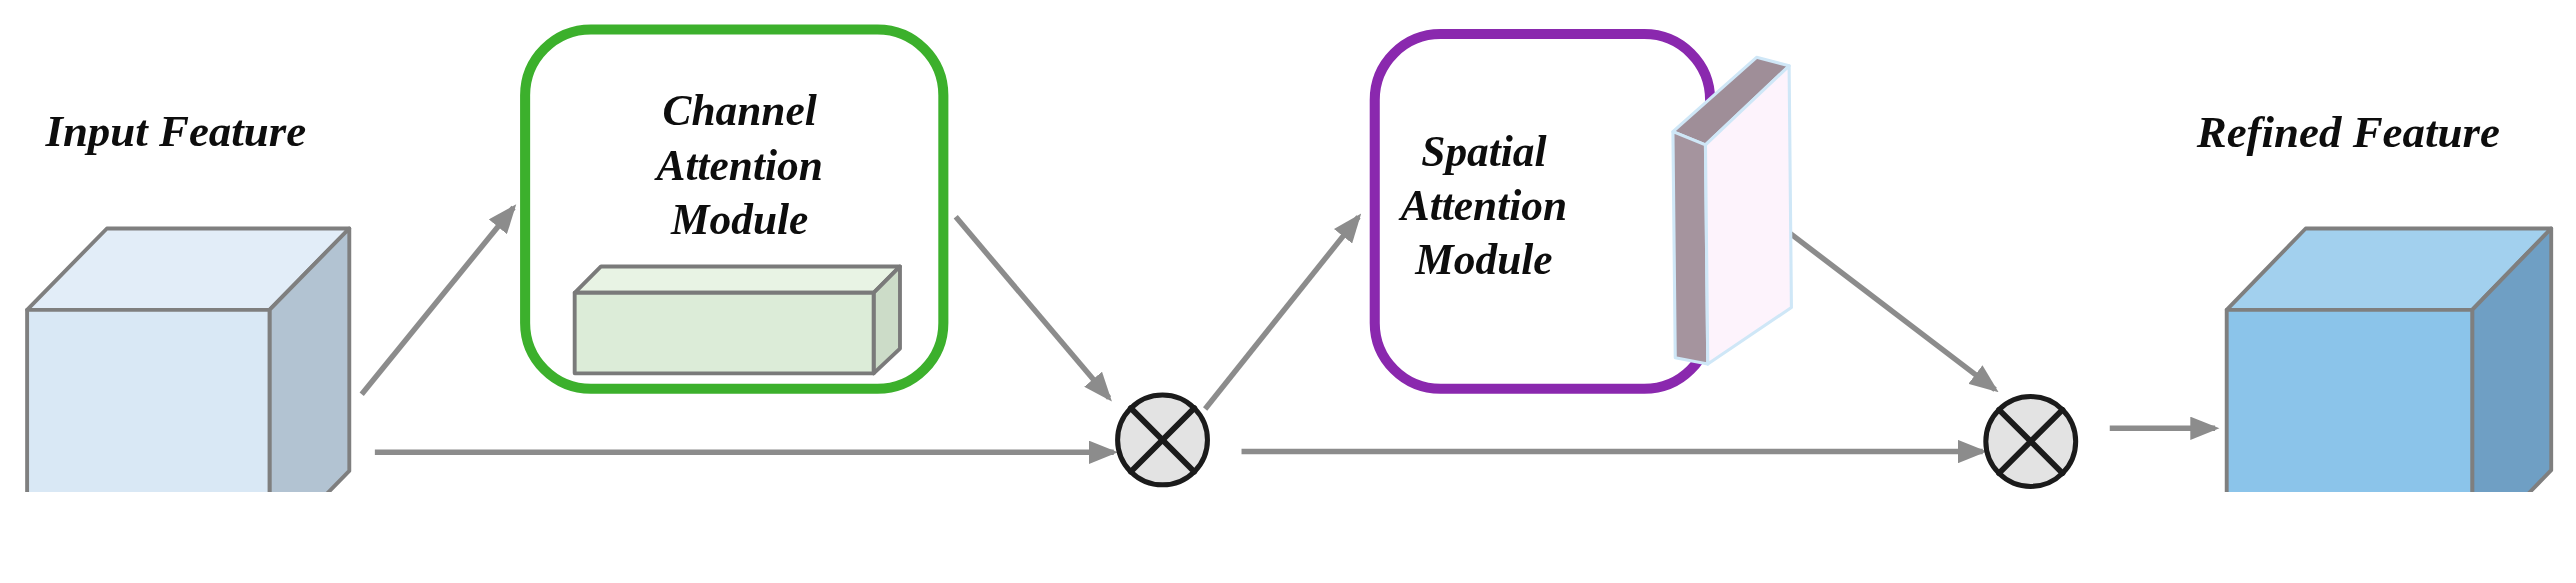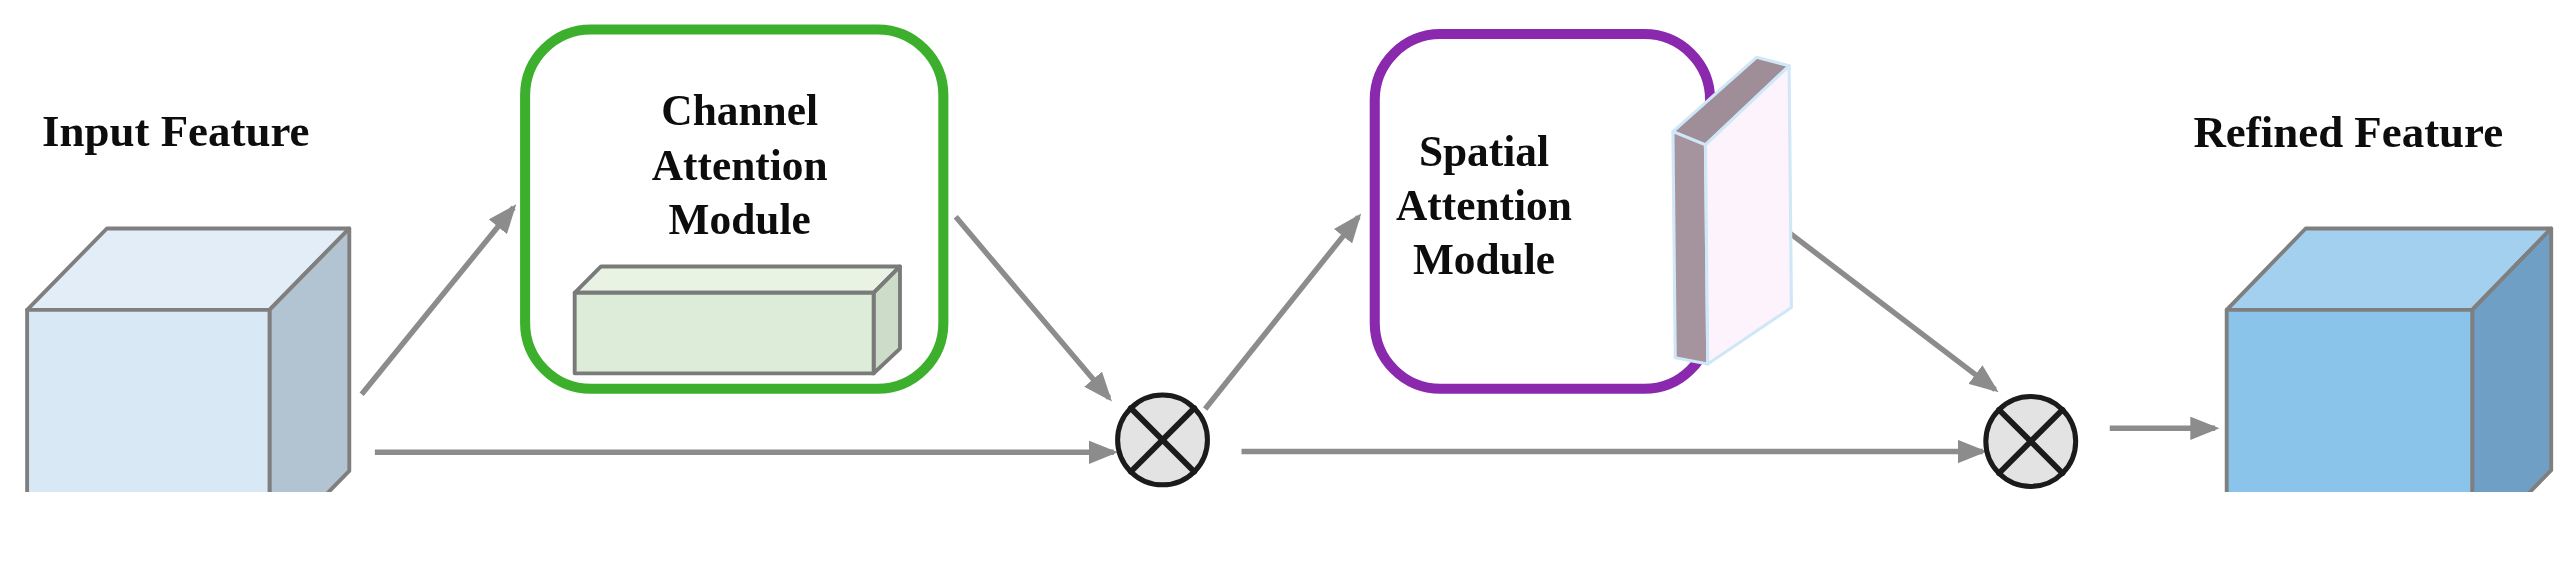--- a/index.html
+++ b/index.html
@@ -1,16 +1,16 @@
 <!DOCTYPE html>
 <html style="font-size:12.4px"><head>
 <meta charset="utf-8">
 <style>
   html, body { margin: 0; padding: 0; background: #ffffff; }
-  .stage { width: 2576px; height: 492px; position: relative; }
+  .stage { width: 2576px; height: 492px; position: relative; font-style: italic; }
   svg { display: block; width: 2576px; height: 584px; }
   text {
     font-family: "Liberation Serif", "DejaVu Serif", serif;
     font-weight: 700;
     fill: #0d0d0d;
     text-anchor: middle;
   }
   .node-label { font-size: 58px; }
   .module-label { font-size: 56px; }
 </style>

